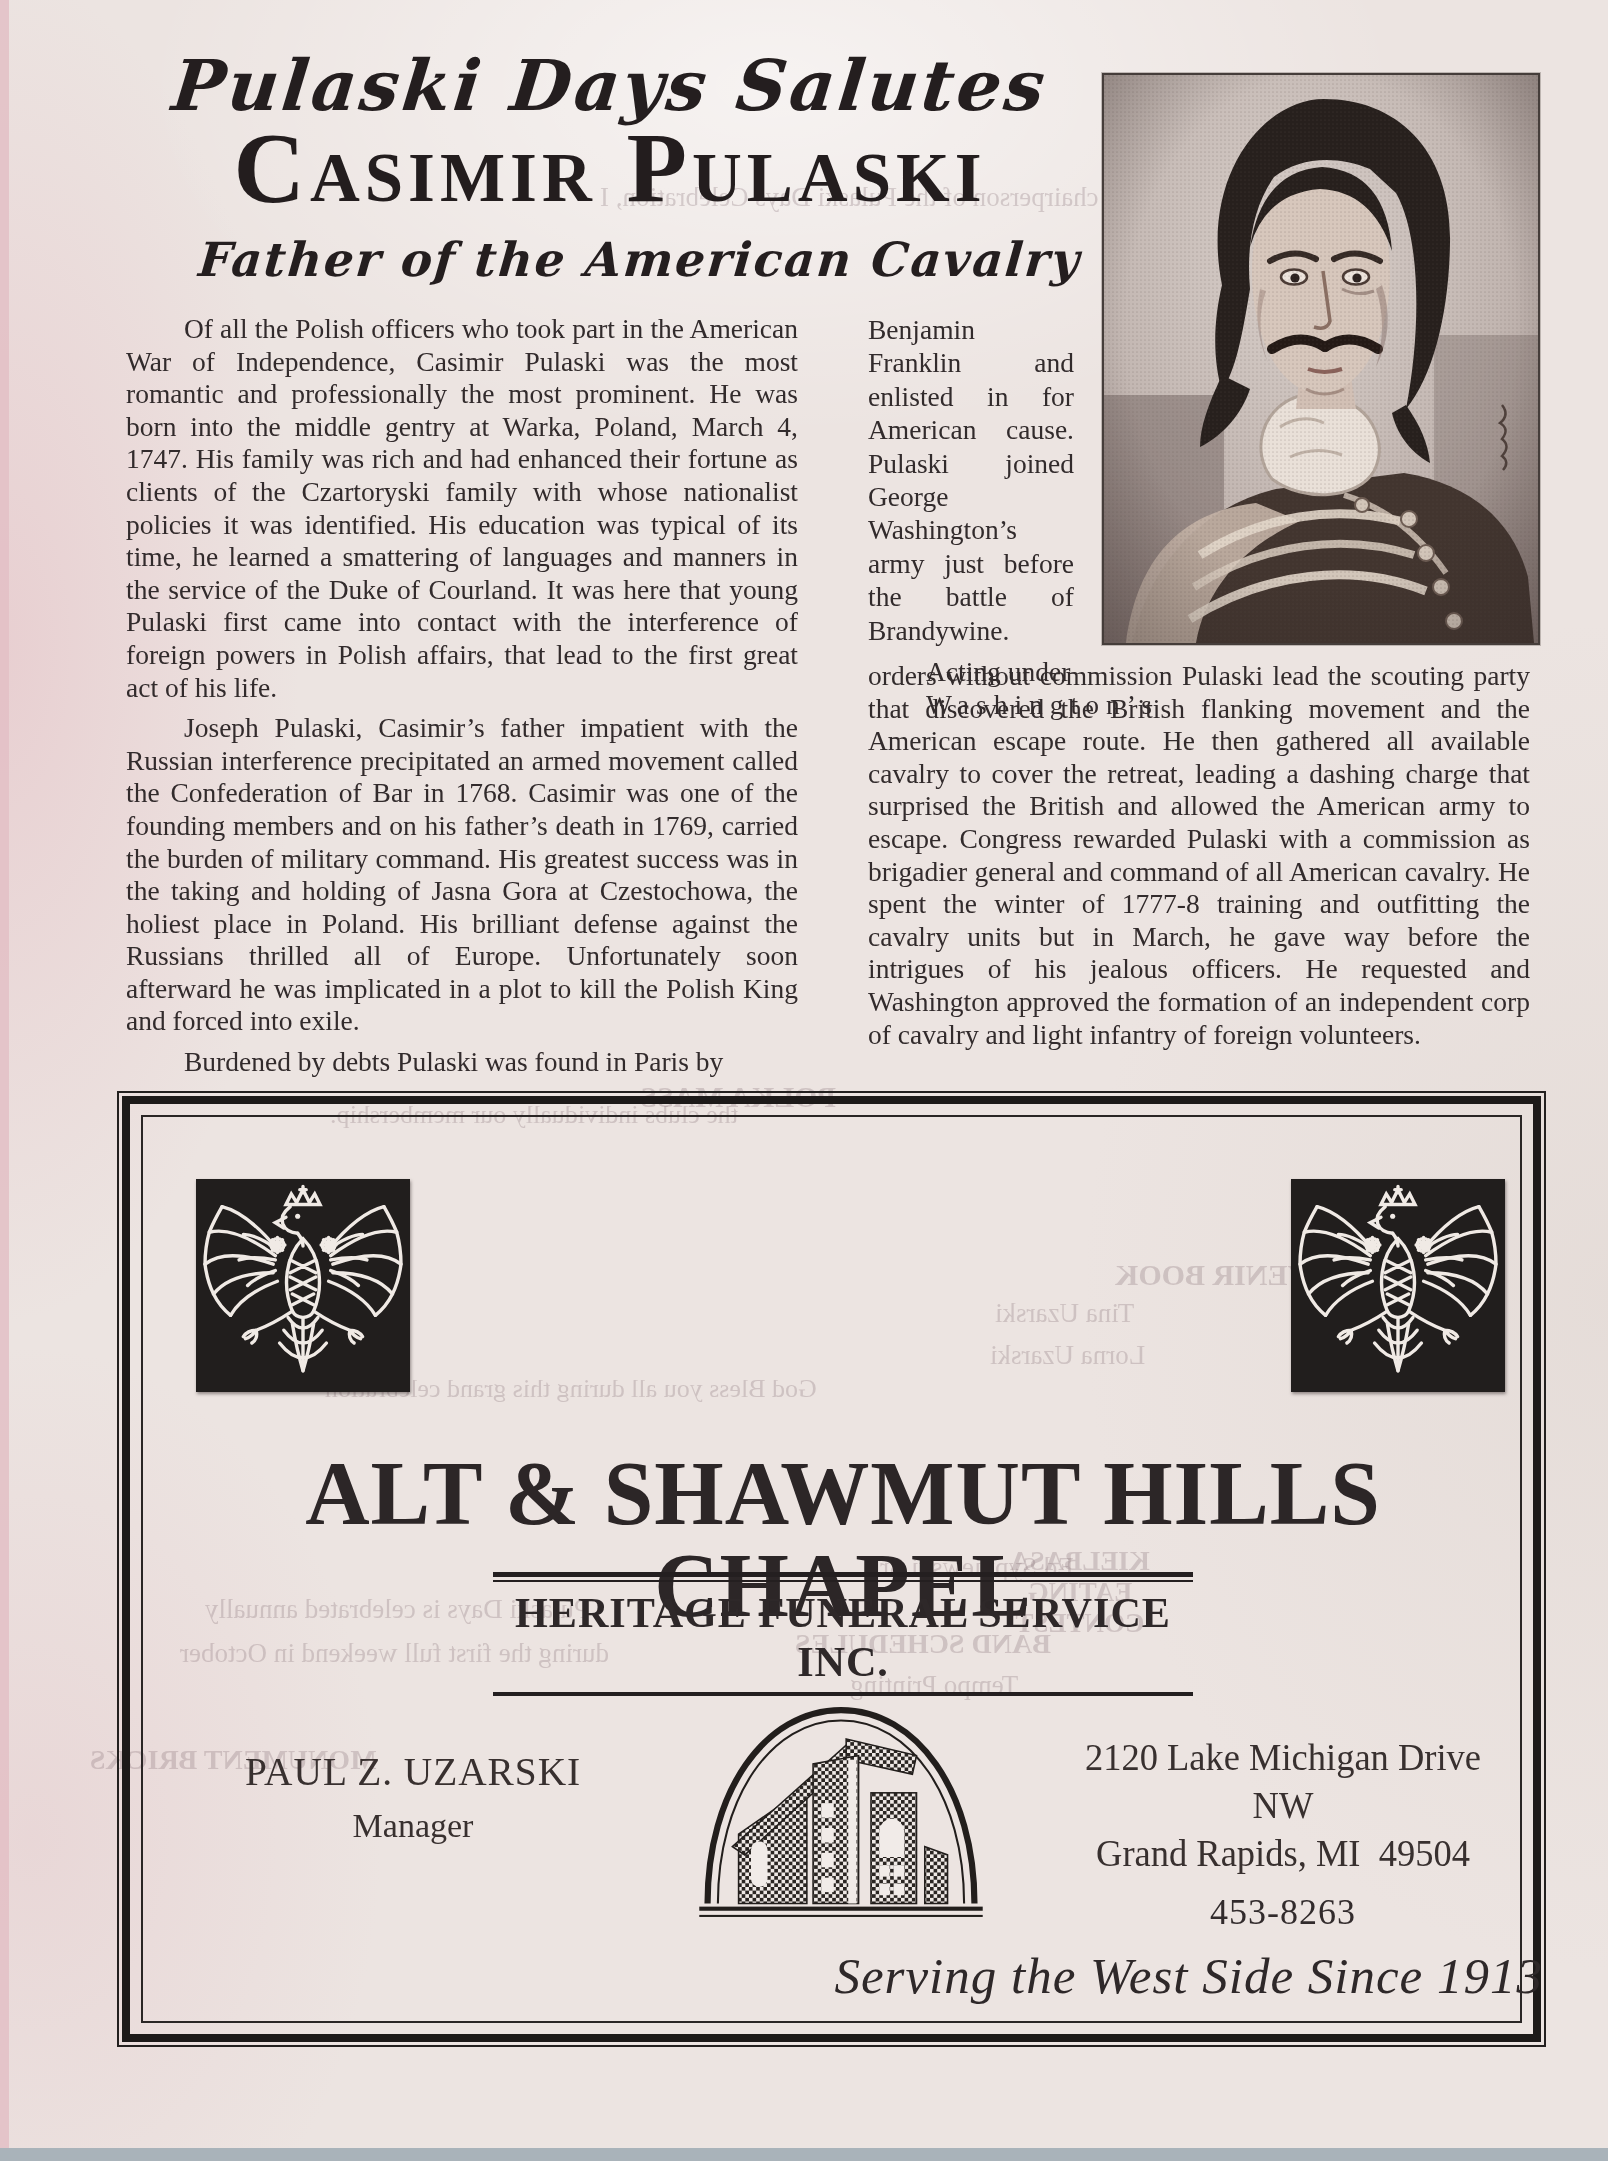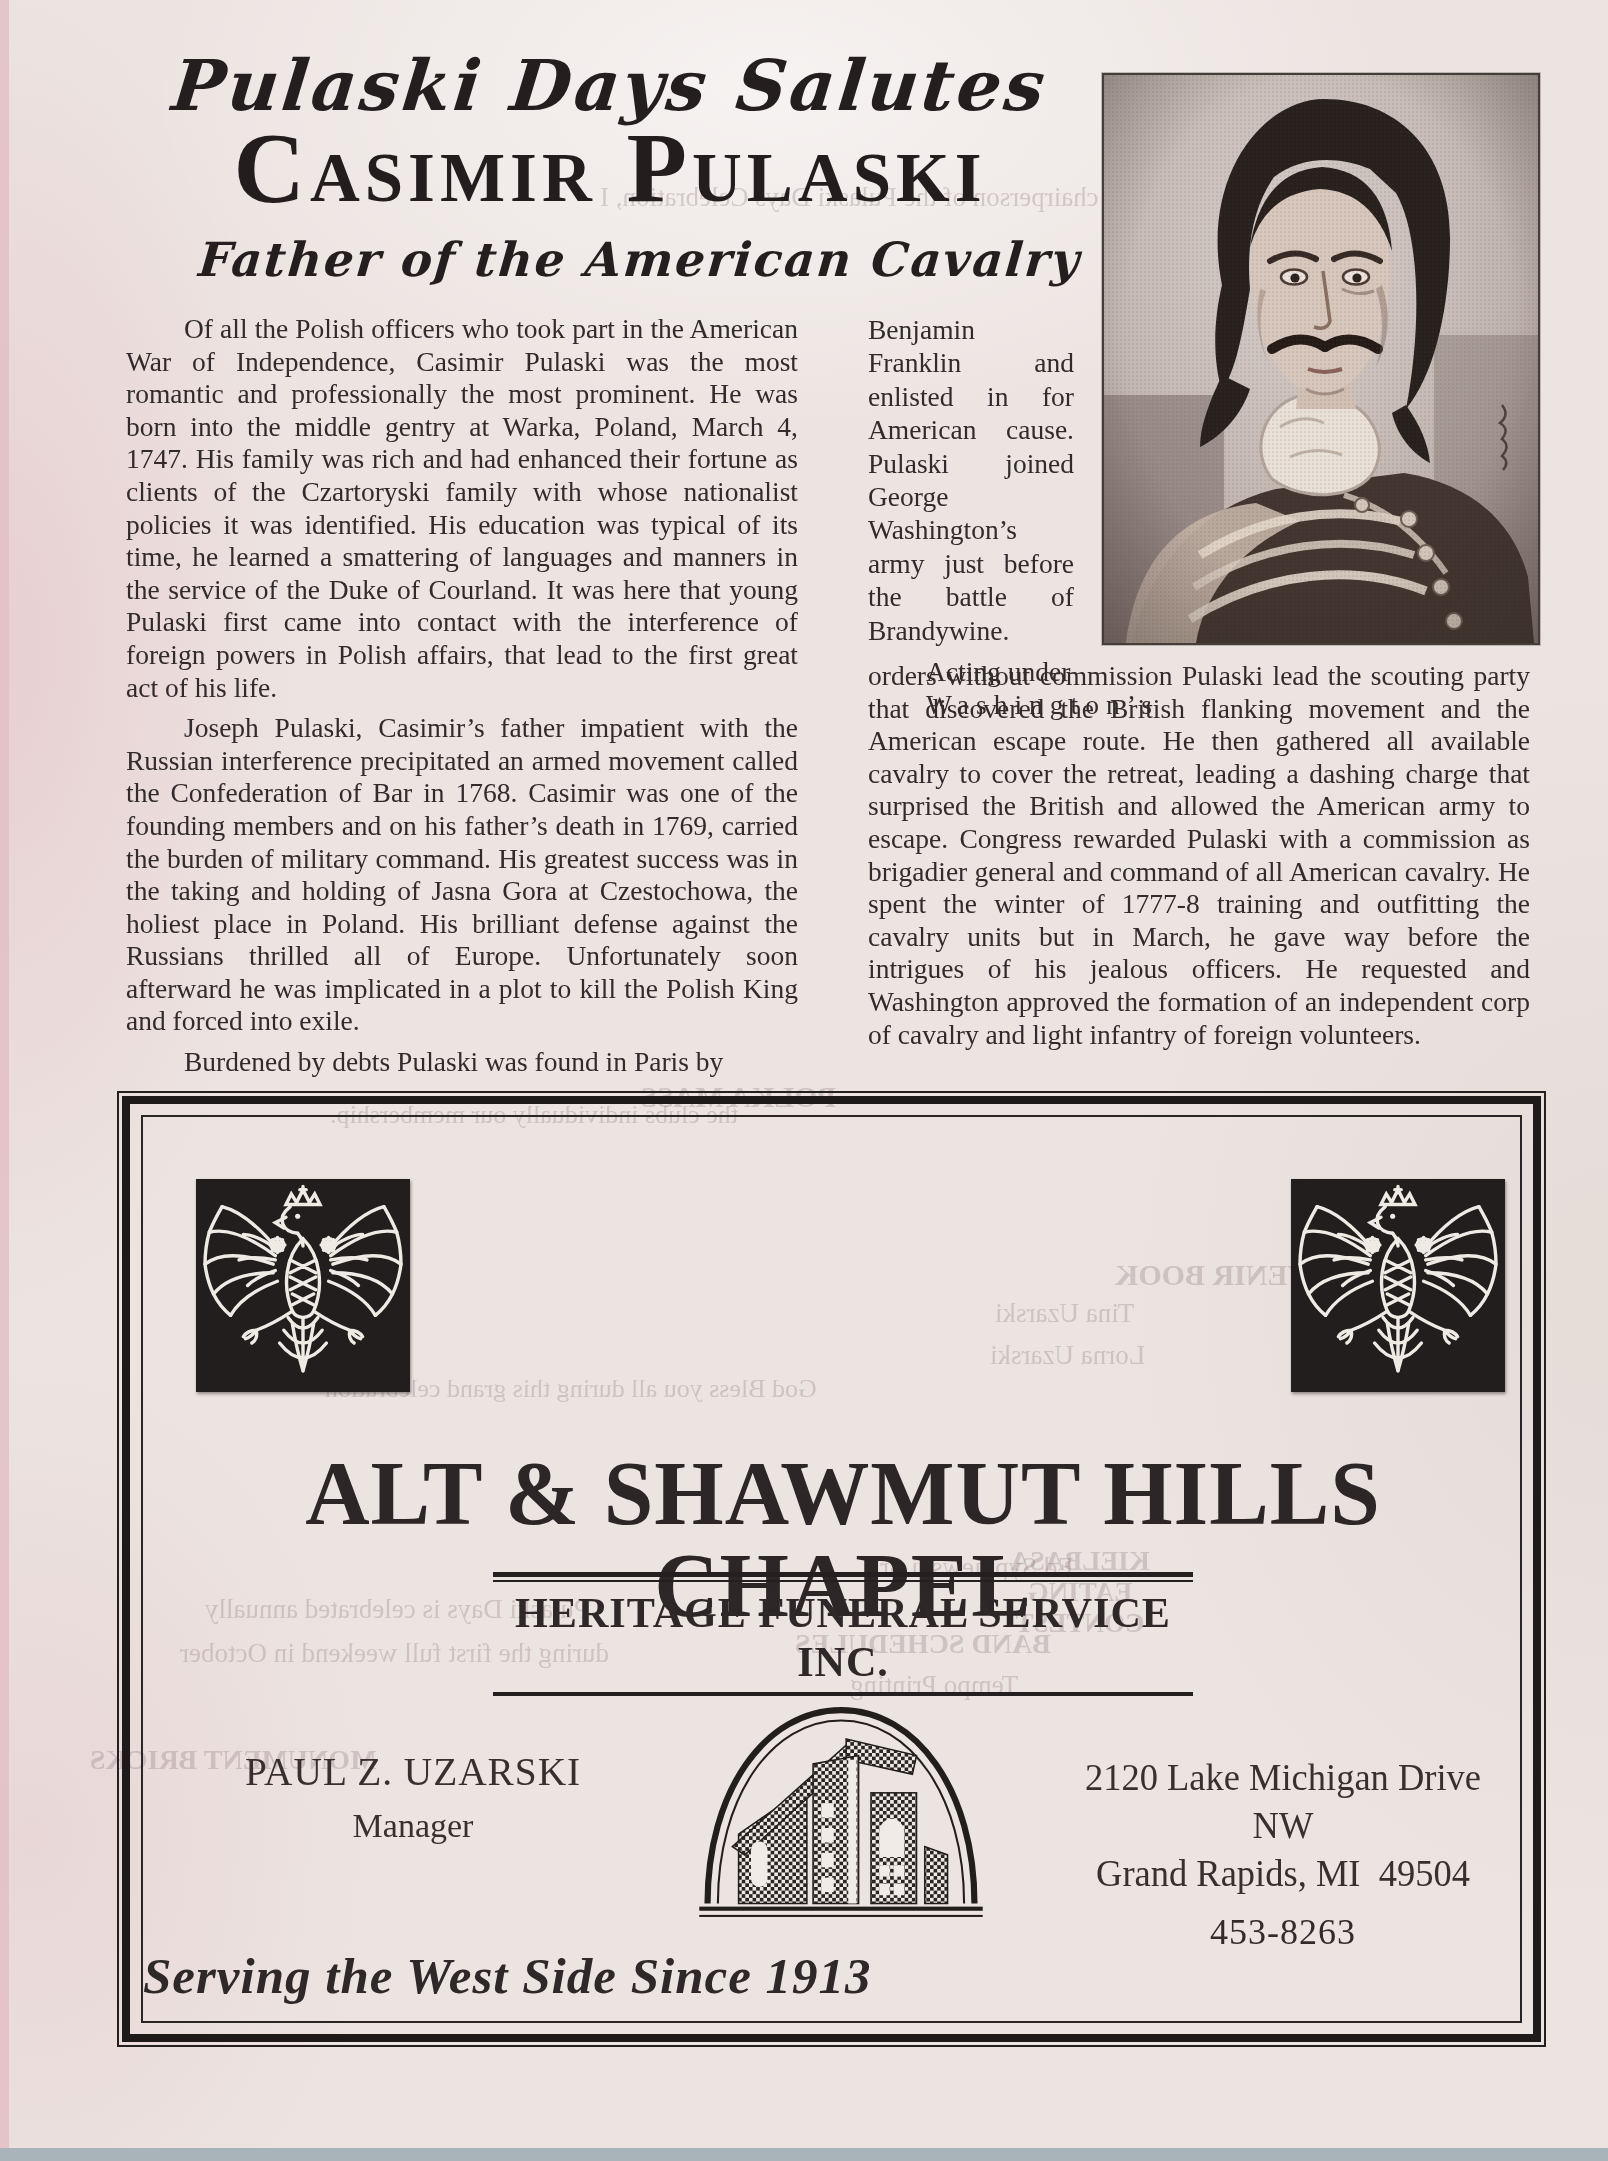--- a/index.html
+++ b/index.html
@@ -66,27 +66,27 @@
   .heritage{position:absolute;left:350px;top:455px;width:700px;text-align:center;font-weight:bold;}
   .heritage .rule-a{height:5px;background:#241f20;}
   .heritage .rule-b{height:2px;background:#241f20;margin-top:3px;}
   .heritage .svc{font-size:43px;letter-spacing:1px;color:#2e2829;margin:6px 0 6px 0;transform:scaleX(.98);}
   .heritage .rule-c{height:4px;background:#241f20;}
 
   .manager-blk{position:absolute;left:70px;top:630px;width:400px;text-align:center;color:#38302f;}
   .manager-name{font-size:41px;letter-spacing:1px;transform:scaleX(.96);}
   .manager-title{font-size:34px;margin-top:12px;}
 
-  .addr-blk{position:absolute;left:900px;top:636px;width:480px;text-align:center;color:#38302f;}
+  .addr-blk{position:absolute;left:900px;top:616px;width:480px;text-align:center;color:#38302f;}
   .addr-line{font-size:38px;line-height:48px;white-space:pre-wrap;transform:scaleX(.96);}
   .phone{font-size:36px;margin-top:14px;letter-spacing:1px;color:#322b2c;}
 
   .chapel-logo{position:absolute;left:548px;top:572px;width:300px;height:248px;}
-  .tagline{position:absolute;left:0;top:830px;width:1400px;text-align:left;
-    font-style:italic;font-weight:bold;font-size:51px;color:#2e2829;letter-spacing:1px;}
+  .tagline{position:absolute;left:0;top:830px;width:1400px;text-align:right;
+    font-style:italic;font-weight:normal;font-size:51px;color:#2e2829;letter-spacing:1px;}
 
   
   .ghost{position:absolute;transform:scaleX(-1);color:rgba(128,105,112,.9);opacity:.30;
     font-size:27px;white-space:nowrap;}
   .ghost.b{font-weight:bold;}
   .g0{left:600px;top:182px;font-size:27px;}
   .g1{left:330px;top:1100px;font-size:26px;}
   .g2{left:640px;top:1080px;font-size:30px;}
   .g3{left:1115px;top:1258px;font-size:30px;}
   .g4{left:995px;top:1298px;}

